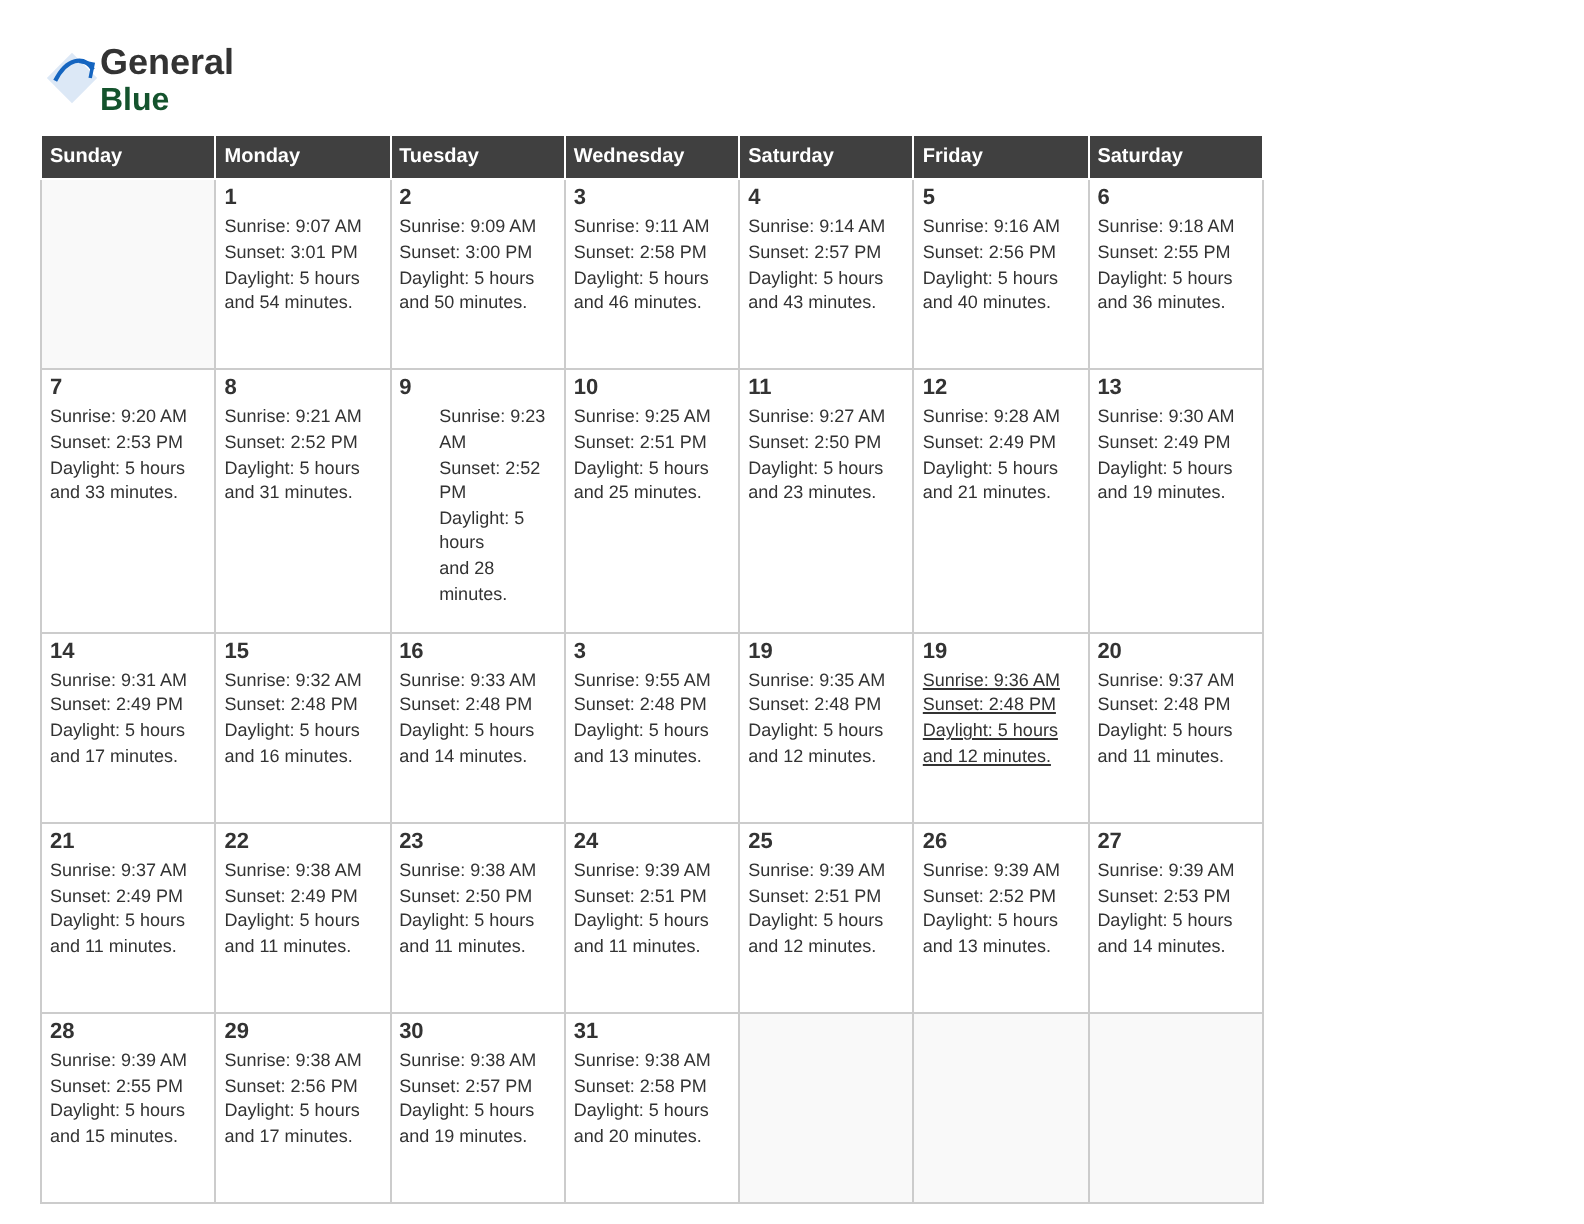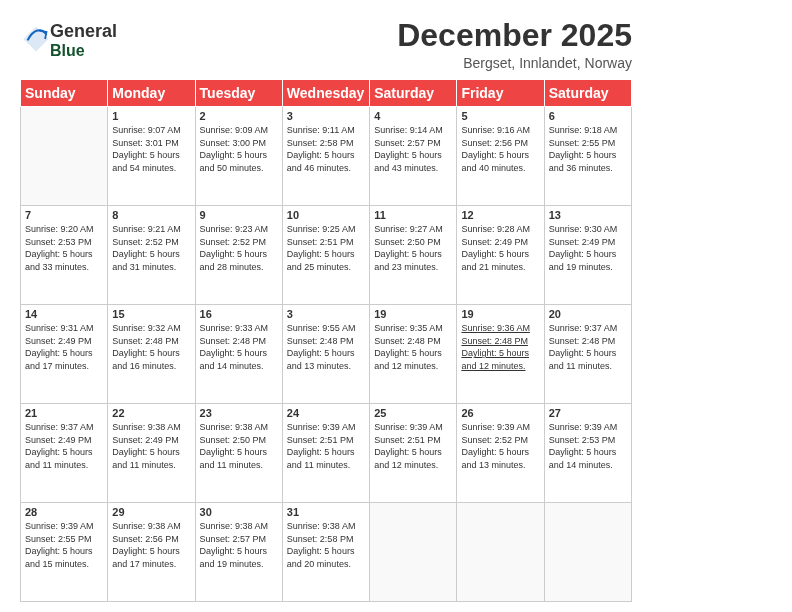--- a/index.html
+++ b/index.html
@@ -62,23 +62,23 @@
       font-size: 14px;
       color: #555;
       margin-top: 2px;
     }
     .calendar {
       width: 100%;
       border-collapse: collapse;
       flex: 1;
     }
     .calendar thead tr th {
-      background-color: #ef4444;
+      background-color: #404040;
       color: #fff;
-      font-size: 14px;
+      font-size: 10px;
       font-weight: bold;
       padding: 5px 4px;
       text-align: left;
       border: 1px solid #fff;
     }
     .calendar tbody tr td {
       border: 1px solid #ccc;
       vertical-align: top;
       padding: 3px 4px;
       font-size: 9.5px;
@@ -110,24 +110,20 @@
       <svg class="logo-icon" viewBox="0 0 40 40">
         <polygon points="20,2 38,20 20,38 2,20" fill="#1565c0" opacity="0.15"></polygon>
         <path d="M8,22 Q14,10 22,8 Q30,6 35,14" stroke="#1565c0" stroke-width="3" fill="none"></path>
         <path d="M25,8 L35,10 L33,20" stroke="#1565c0" stroke-width="2.5" fill="none"></path>
       </svg>
       <div class="logo-text">
         <span class="logo-general">General</span>
         <span class="logo-blue">Blue</span>
       </div>
     </div>
-    <div class="title-block">
-      <div class="month-title">December 2025</div>
-      <div class="location">Bergset, Innlandet, Norway</div>
-    </div>
   </div>
 
   <table class="calendar">
     <thead>
       <tr>
       <th>Sunday</th>
           <th>Monday</th>
           <th>Tuesday</th>
           <th>Wednesday</th>
           <th>Saturday</th>
@@ -191,21 +187,21 @@
           </td>
           <td>
             <span class="day-num">8</span>
             <div class="day-info" style="white-space: pre-line;">Sunrise: 9:21 AM
 Sunset: 2:52 PM
 Daylight: 5 hours
 and 31 minutes.</div>
           </td>
           <td>
             <span class="day-num">9</span>
-            <div class="day-info" style="white-space: pre-line;">Sunrise: 9:23 AM
+            <div class="day-info" style="white-space: pre-line; margin-left: 20px;">Sunrise: 9:23 AM
 Sunset: 2:52 PM
 Daylight: 5 hours
 and 28 minutes.</div>
           </td>
           <td>
             <span class="day-num">10</span>
             <div class="day-info" style="white-space: pre-line;">Sunrise: 9:25 AM
 Sunset: 2:51 PM
 Daylight: 5 hours
 and 25 minutes.</div>

